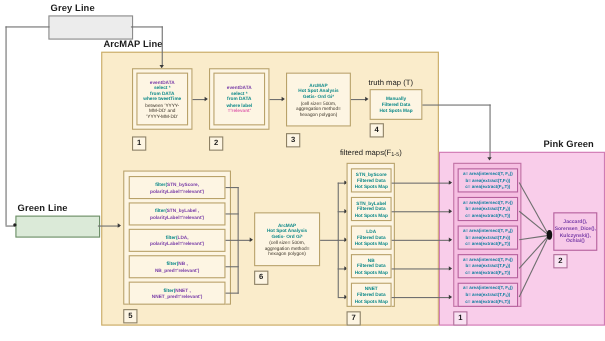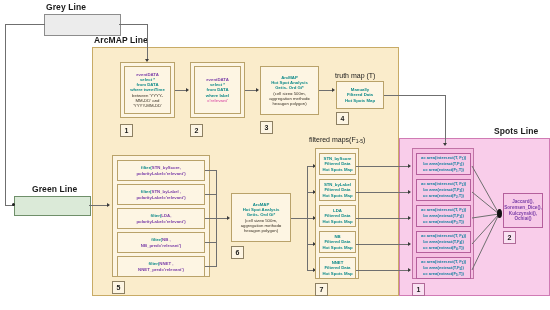--- a/index.html
+++ b/index.html
@@ -111,27 +111,27 @@
   sub{font-size:.72em;vertical-align:-.22em;}
 </style>
 </head>
 <body>
 
 <div id="stage">
 
   <div class="region-label" style="left:46px;top:2px;">Grey Line</div>
   <div class="grey-box"></div>
 
-  <div class="region-label" style="left:16px;top:184px;margin-left:16px;">Green Line</div>
+  <div class="region-label" style="left:16px;top:184px;">Green Line</div>
   <div class="green-box"></div>
 
   <div class="region-label" style="left:94px;top:35px;">ArcMAP Line</div>
   <div class="yellow-region"></div>
 
-  <div class="region-label" style="left:494px;top:126px;">Spots Line</div>
+  <div class="region-label" style="left:494px;top:126px;">Pink Green</div>
   <div class="pink-region"></div>
 
   <div class="ln lnh" style="left:119px;top:24px;width:29px;"></div>
   <div class="ln lnv" style="left:147px;top:24px;height:36px;"></div>
   <div class="arrow arr-d" style="left:145px;top:59px;"></div>
 
   <div class="ln lnh" style="left:5px;top:24px;width:40px;"></div>
   <div class="ln lnv" style="left:5px;top:24px;height:181px;"></div>
   <div class="ln lnh" style="left:5px;top:205px;width:9px;"></div>
   <div class="dot" style="left:12px;top:203px;"></div>

